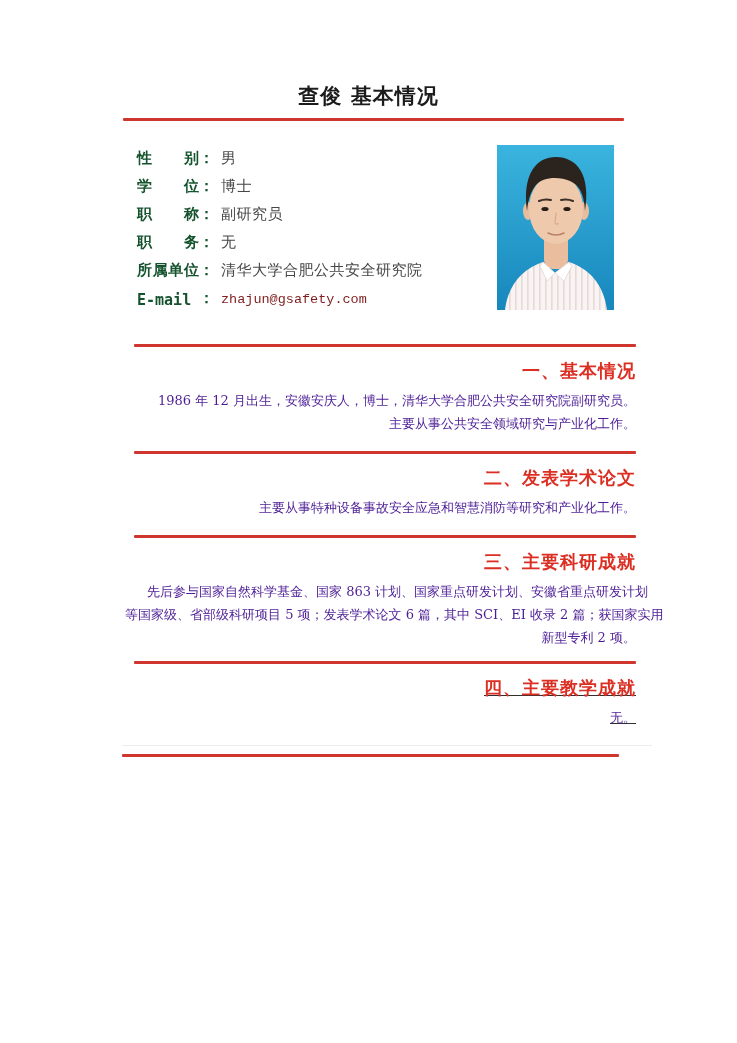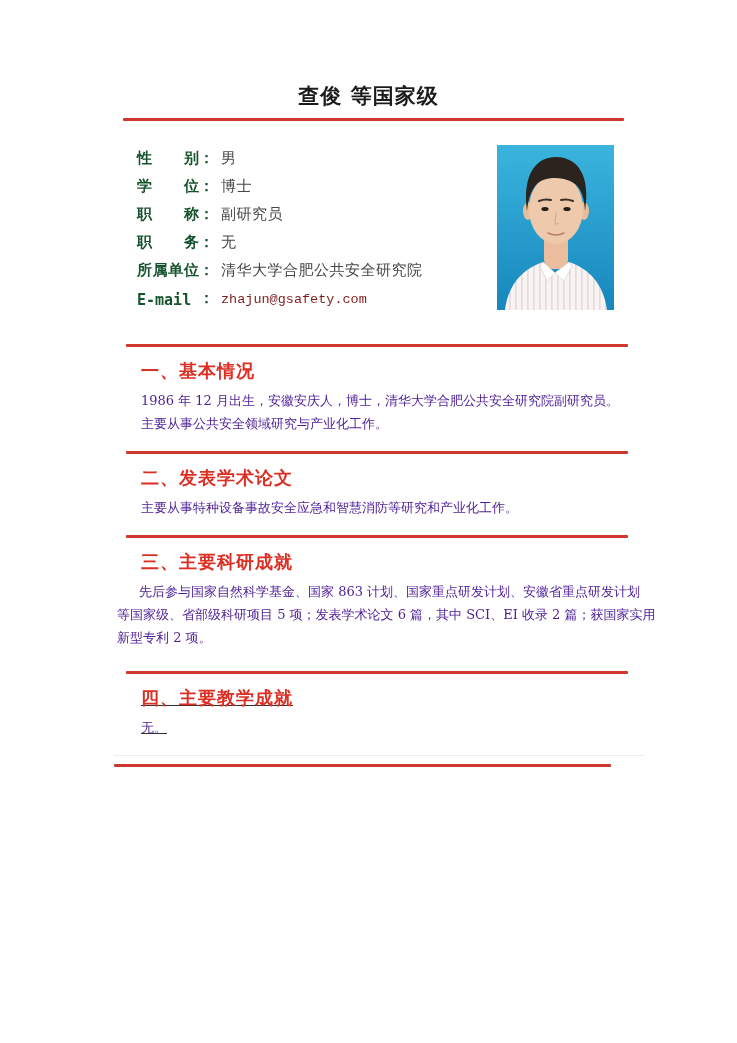--- a/index.html
+++ b/index.html
@@ -87,60 +87,61 @@
     left: 497px;
     width: 117px;
     height: 165px;
     display: block;
   }
 
   
   .sections {
     position: absolute;
     top: 344px;
-    left: 126px;
+    left: 134px;
     width: 502px;
+    text-align: right;
   }
   .section { padding: 12px 0 16px 15px; }
   .sec-title {
     margin: 0 0 6px 0;
     font-family: "DejaVu Sans", "Liberation Sans", sans-serif;
     font-size: 18px;
     line-height: 24px;
     font-weight: bold;
     letter-spacing: 1px;
     color: #dc2f23;
   }
   .sec-body {
     font-size: 13px;
     line-height: 23px;
     color: #4c1d95;
   }
   .sec-line { white-space: nowrap; }
-  .section-research-achievements { padding-bottom: 22px; }
+  .section-research-achievements { padding-bottom: 12px; }
   .section-research-achievements .sec-body { margin-left: -24px; }
   .section-research-achievements .sec-line:first-child { padding-left: 22px; }
   .section-teaching-achievements { padding-bottom: 0; text-decoration: underline; }
   .faint-line {
     height: 1px;
     background: #ececec;
     margin: 16px 0 8px -12px;
     width: 530px;
   }
   .rule-final {
     margin-left: -12px;
     width: 497px;
   }
 </style>
 </head>
 <body>
 
 <div class="page">
 
-  <h1 class="title">查俊 等国家级</h1>
+  <h1 class="title">查俊 基本情况</h1>
   <div class="rule rule-title"></div>
 
   <div class="info">
     <div class="info-row">
       <span class="lbl"><span class="lbl-chars">性别</span><span class="colon">：</span></span><span class="val">男</span>
     </div>
     <div class="info-row">
       <span class="lbl"><span class="lbl-chars">学位</span><span class="colon">：</span></span><span class="val">博士</span>
     </div>
     <div class="info-row">

